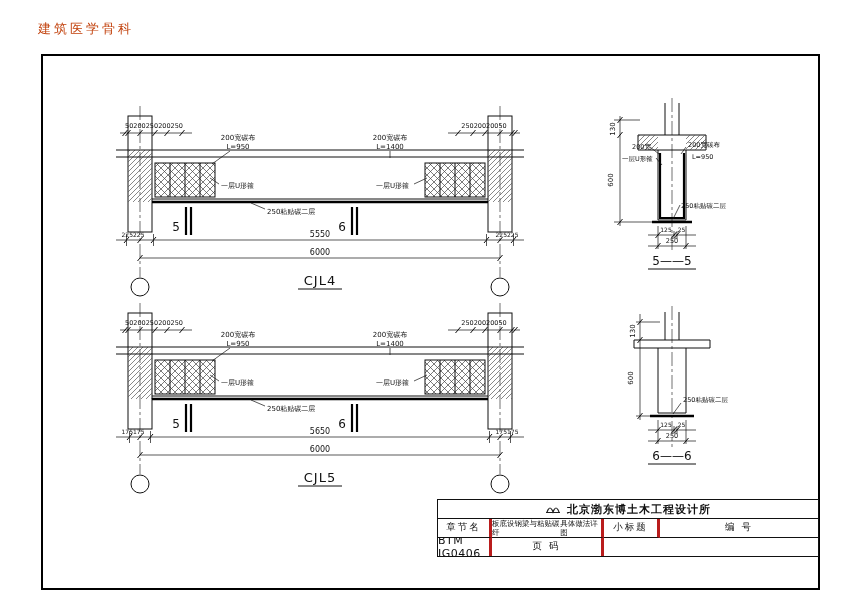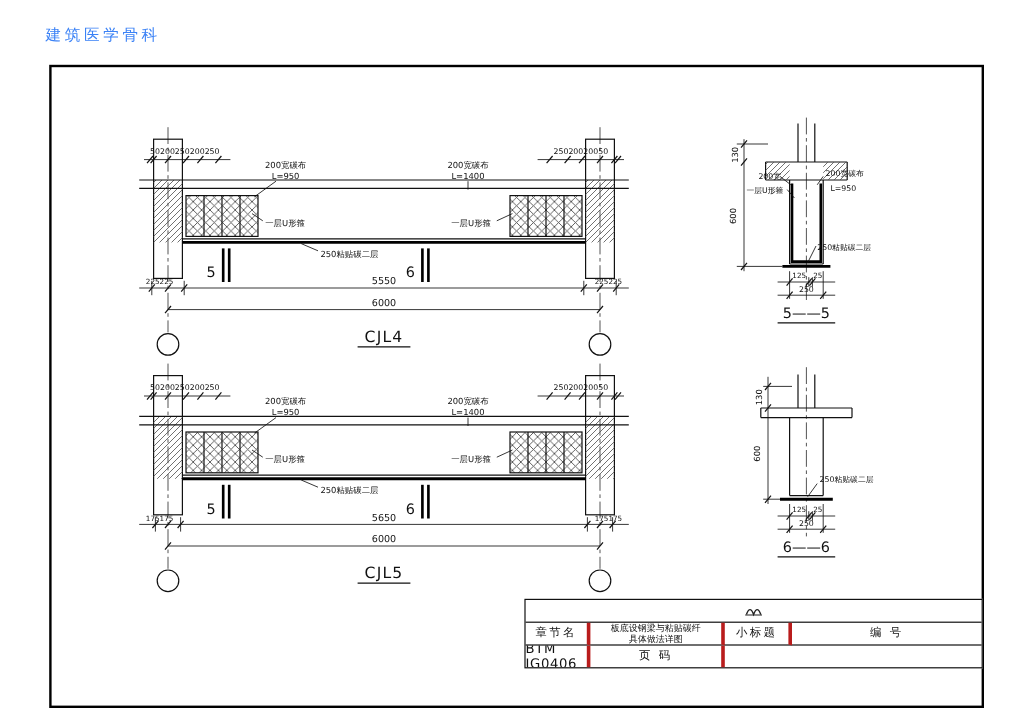--- a/index.html
+++ b/index.html
@@ -1,19 +1,19 @@
 <!DOCTYPE html>
 <html><head>
 <meta charset="utf-8">
 <style>
   html,body{margin:0;padding:0}
   body{width:863px;height:604px;background:#fff;position:relative;overflow:hidden;
        font-family:"DejaVu Sans",sans-serif;color:#111}
   .watermark{position:absolute;left:38px;top:20px;font-family:Liberation Sans, sans-serif;
-             font-size:13px;color:#3b82f6;letter-spacing:3px}
+             font-size:13px;color:#c2410c;letter-spacing:3px}
   svg.canvas{position:absolute;left:0;top:0}
   svg.canvas text{fill:#111;font-family:"DejaVu Sans",sans-serif}
   .ln{stroke:#111;stroke-width:1;fill:none}
   .thin{stroke:#111;stroke-width:0.7;fill:none}
   .thick{stroke:#000;stroke-width:2.4;fill:none}
   .bar{stroke:#000;stroke-width:2.2}
   .cl{stroke:#333;stroke-width:0.7;stroke-dasharray:14 3 3 3;fill:none}
   .t6{font-size:6px}.t65{font-size:6.5px}.t7{font-size:7px}.t8{font-size:8px}
   .t12{font-size:12px}.t13{font-size:13px;letter-spacing:1px}
   .mid{text-anchor:middle}
@@ -21,21 +21,21 @@
   .titleblock{position:absolute;left:437px;top:499px;width:382px;height:58px;
               border:1px solid #111;background:#fff;box-sizing:border-box}
   .tb-company{height:18px;border-bottom:1px solid #111;display:flex;align-items:center;
               justify-content:center;gap:6px;font-weight:bold;font-size:11px;letter-spacing:1px}
   .tb-grid{display:grid;grid-template-columns:54px 112px 56px 1fr;grid-auto-rows:18.5px}
   .tb-cell{border-right:3px solid #b91c1c;border-bottom:1px solid #111;display:flex;
            align-items:center;justify-content:center;font-size:9.5px;box-sizing:border-box;
            overflow:hidden;letter-spacing:2px}
   .tb-grid .tb-cell:nth-child(4n){border-right:none}
   .tb-grid .tb-cell:nth-child(n+5){border-bottom:none}
-  .tb-chapter{flex-direction:column;font-size:7.5px;line-height:9px;letter-spacing:0}
+  .tb-chapter{flex-direction:row;font-size:7.5px;line-height:9px;letter-spacing:0}
   .tb-number{font-weight:normal;font-size:11px;letter-spacing:0.5px}
   .tb-page{font-size:10px;letter-spacing:0}
   .tb-subtitle{font-size:10px;letter-spacing:1.5px}
 </style>
 </head>
 <body>
 
 <div class="watermark">建筑医学骨科</div>
 
 <svg class="canvas" width="863" height="604" viewBox="0 0 863 604">
@@ -318,20 +318,21 @@
 </svg>
 
 <div class="titleblock">
   <div class="tb-company">
     <span>
       <svg width="16" height="12" viewBox="0 0 16 12">
         <path d="M2 10 Q5 2 8 10 Q11 2 14 10" stroke="#222" stroke-width="1.2" fill="none"></path>
         <line x1="1" y1="10.5" x2="15" y2="10.5" stroke="#222" stroke-width="1"></line>
       </svg>
     </span>
+    <span>北京渤东博土木工程设计所</span>
   </div>
   <div class="tb-grid">
     <div class="tb-cell">章节名</div>
     <div class="tb-cell tb-chapter">
       <div>板底设钢梁与粘贴碳纤</div>
       <div>具体做法详图</div>
     </div>
     <div class="tb-cell">小标题</div>
     <div class="tb-cell">编 号</div>
     <div class="tb-cell tb-number">BTM JG0406</div>

